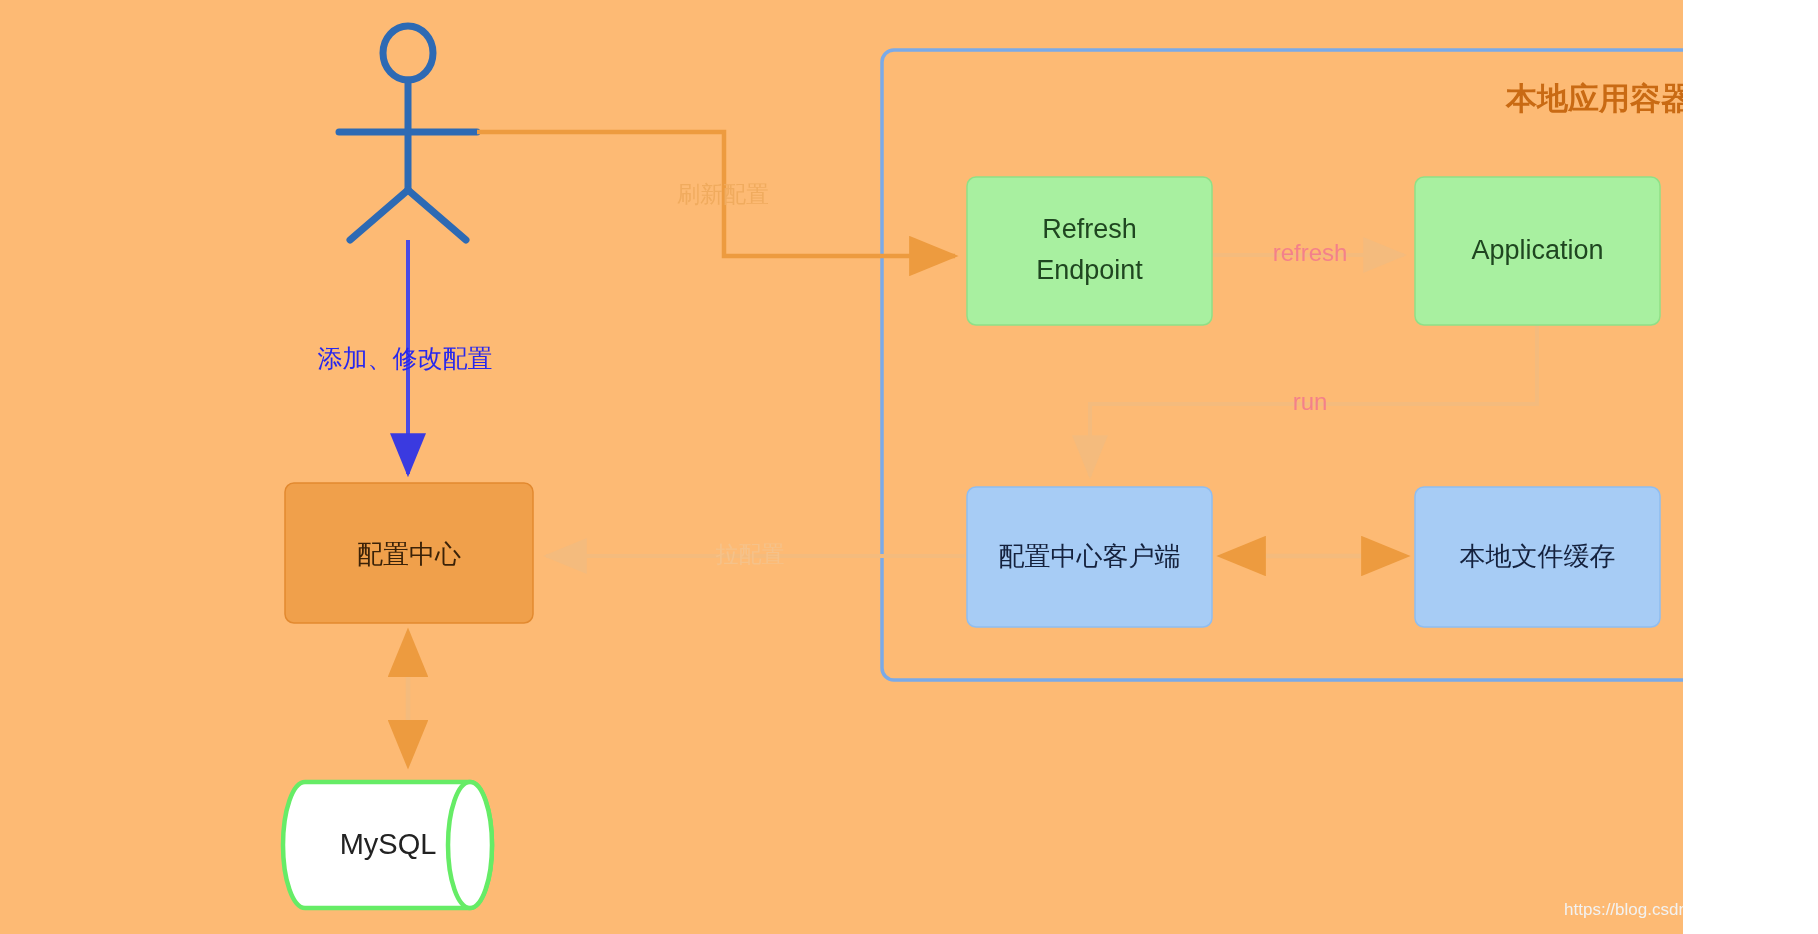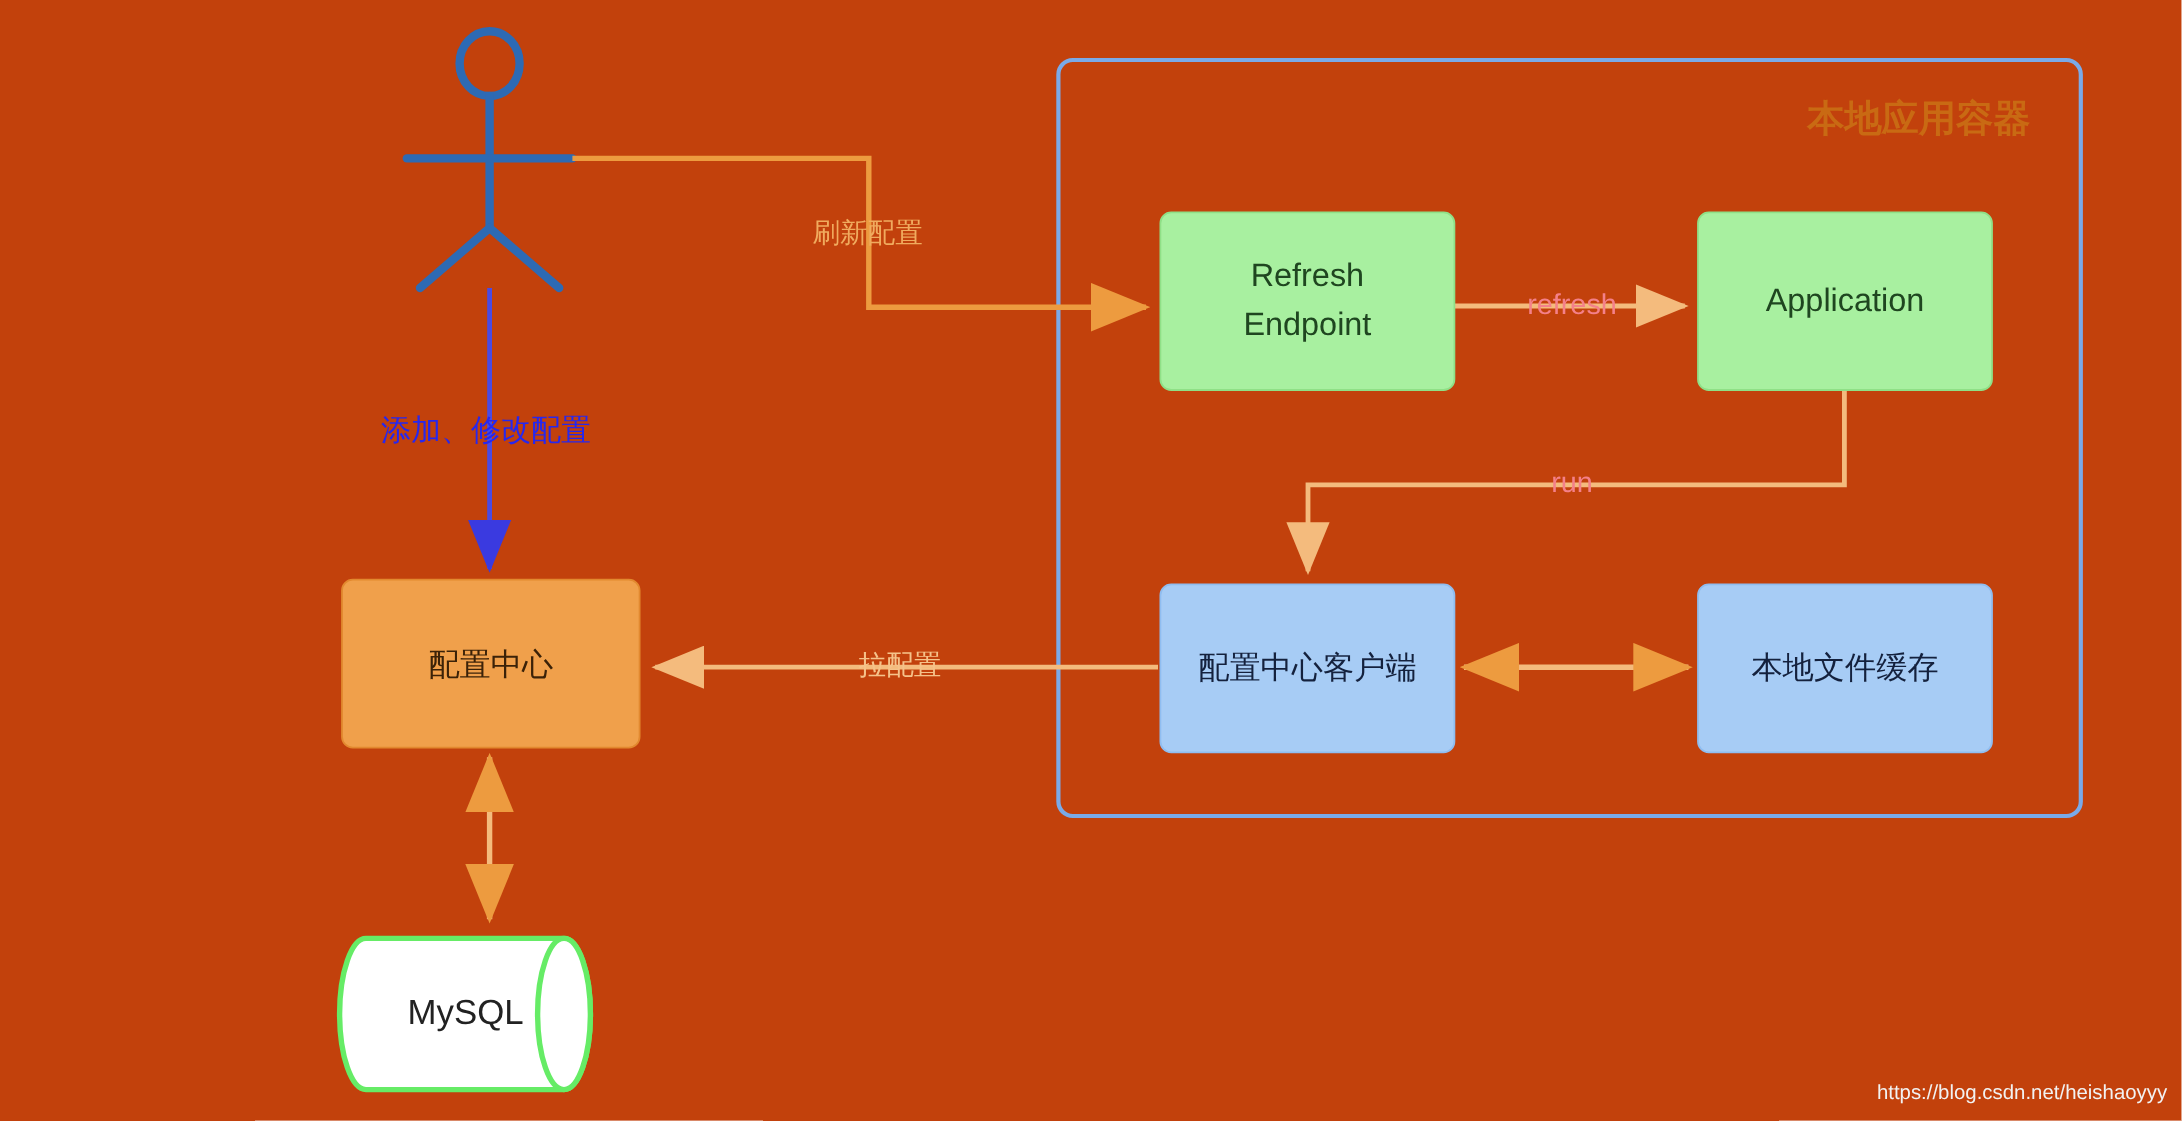--- a/index.html
+++ b/index.html
@@ -5,23 +5,23 @@
   html, body {
     margin: 0;
     padding: 0;
     background: #ffffff;
   }
   body {
     font-family: "Liberation Sans", sans-serif;
   }
   #stage {
     position: relative;
-    width: 1818px;
+    width: 1683px;
     height: 934px;
-    background: #c2410c;
+    background: #fdba74;
     overflow: hidden;
   }
   #diagram-svg {
     position: absolute;
     left: 0;
     top: 0;
     width: 1818px;
     height: 934px;
   }
   .node-label {

